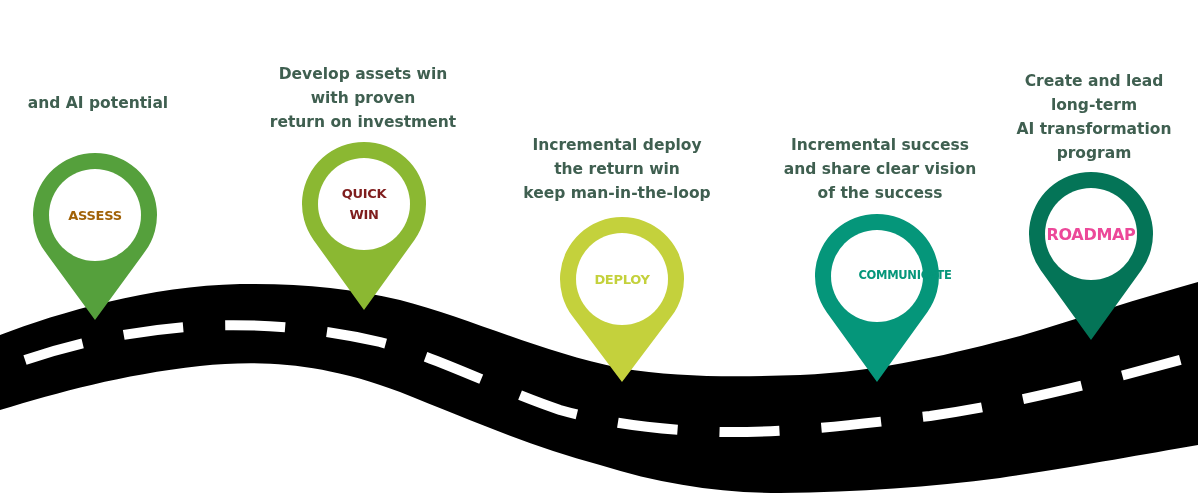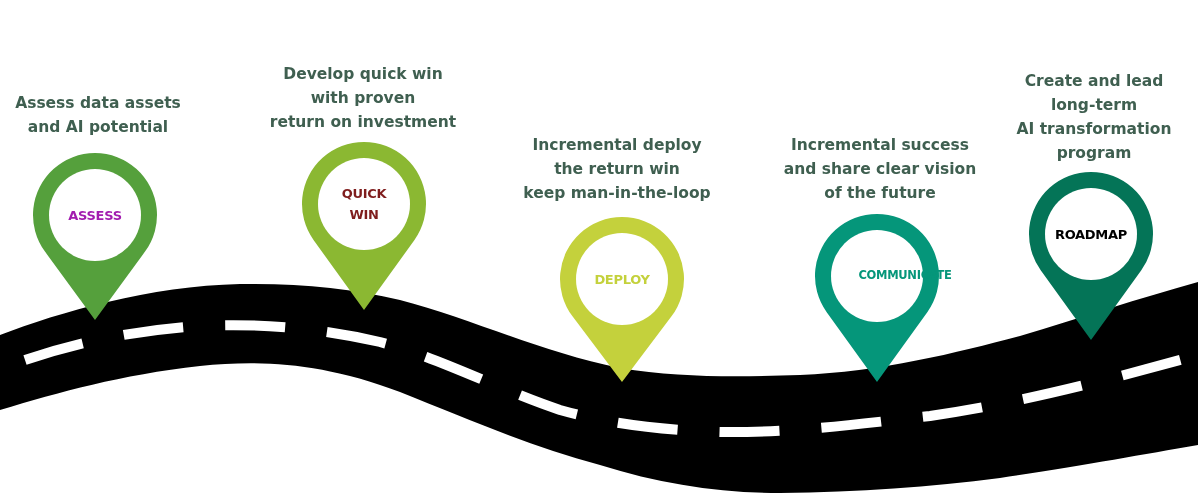--- a/index.html
+++ b/index.html
@@ -53,53 +53,52 @@
           <path d="M877,382 L826.71,312.26 A62,62 0 1 1 927.29,312.26 Z" fill="#05967a"></path>
           <circle cx="877" cy="276" r="46" fill="#ffffff"></circle>
         </g>
         <g>
           <path d="M1091,340 L1040.71,270.26 A62,62 0 1 1 1141.29,270.26 Z" fill="#047457"></path>
           <circle cx="1091" cy="234" r="46" fill="#ffffff"></circle>
         </g>
       </g>
   </svg>
   <div id="labels">
-      <div class="pin-label" style="left: 95px; top: 215px; color: #a21caf; font-size: 13px; line-height: 21px;">
+      <div class="pin-label" style="left: 95px; top: 215px; color: #a16207; font-size: 13px; line-height: 21px;">
         <span>ASSESS</span>
       </div>
       <div class="caption" style="left: 98px; top: 91px;">
-        <span>Assess data assets</span>
         <span>and AI potential</span>
       </div>
       <div class="pin-label" style="left: 364px; top: 204px; color: #7f1d1d; font-size: 13px; line-height: 21px;">
         <span>QUICK</span>
         <span>WIN</span>
       </div>
       <div class="caption" style="left: 363px; top: 62px;">
-        <span>Develop quick win</span>
+        <span>Develop assets win</span>
         <span>with proven</span>
         <span>return on investment</span>
       </div>
       <div class="pin-label" style="left: 622px; top: 279px; color: rgb(196, 209, 60); font-size: 13px; line-height: 21px; text-align: right;">
         <span>DEPLOY</span>
       </div>
       <div class="caption" style="left: 617px; top: 133px;">
         <span>Incremental deploy</span>
         <span>the return win</span>
         <span>keep man-in-the-loop</span>
       </div>
       <div class="pin-label" style="left: 877px; top: 276px; color: rgb(5, 150, 122); font-size: 11.5px; line-height: 19.5px; margin-left: 28px;">
         <span>COMMUNICATE</span>
       </div>
       <div class="caption" style="left: 880px; top: 133px;">
         <span>Incremental success</span>
         <span>and share clear vision</span>
-        <span>of the future</span>
+        <span>of the success</span>
       </div>
-      <div class="pin-label" style="left: 1091px; top: 234px; color: #000000; font-size: 13px; line-height: 21px; text-align: right;">
+      <div class="pin-label" style="left: 1091px; top: 234px; color: #ec4899; font-size: 16px; line-height: 21px; text-align: right;">
         <span>ROADMAP</span>
       </div>
       <div class="caption" style="left: 1094px; top: 69px;">
         <span>Create and lead</span>
         <span>long-term</span>
         <span>AI transformation</span>
         <span>program</span>
       </div>
     </div>
 </div>

